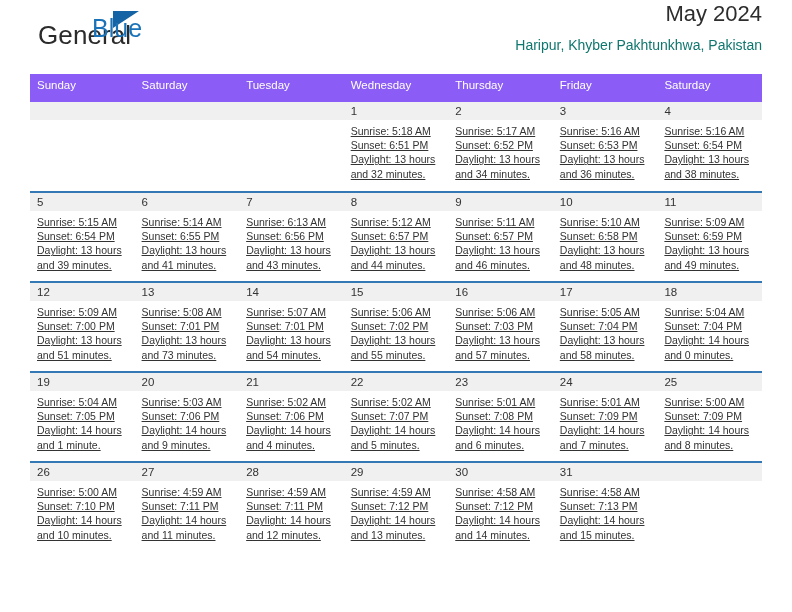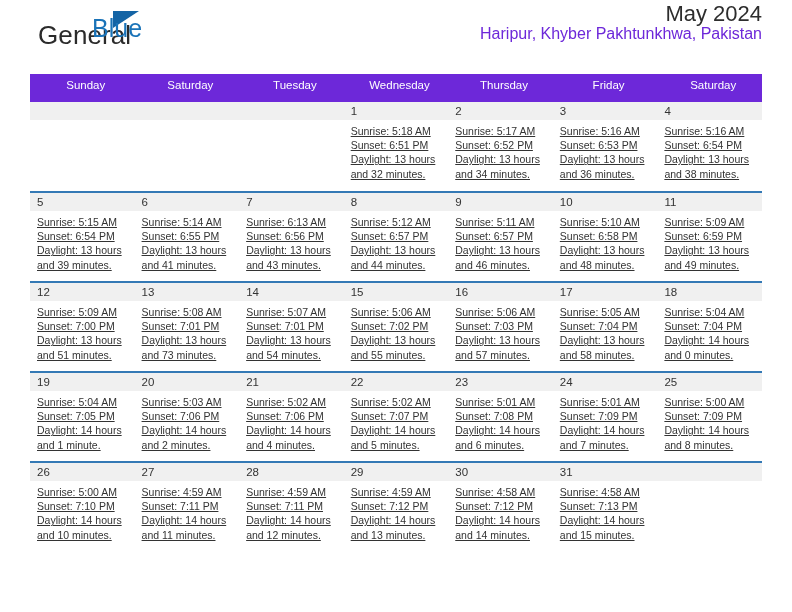--- a/index.html
+++ b/index.html
@@ -67,37 +67,37 @@
     padding-top: 2px;
   }
   .cal-title {
     font-size: 22px;
     color: #2d2d2d;
     font-weight: normal;
     line-height: 1.05;
     margin: 0;
   }
   .cal-subtitle {
-    font-size: 16px;
-    color: #6d28d9;
-    margin-top: 0;
+    font-size: 14px;
+    color: #0f766e;
+    margin-top: 12px;
   }
 
   
   .calendar {
     width: 732px;
     border-collapse: collapse;
     table-layout: fixed;
   }
   .calendar thead th {
-    background: #6d28d9;
+    background: #8b5cf6;
     color: #ffffff;
     font-size: 11.5px;
     font-weight: normal;
-    text-align: center;
+    text-align: left;
     padding: 5px 0 11px 7px;
     height: 18px;
     box-sizing: border-box;
   }
   .calendar thead th.first { border-left: 0; }
 
   .calendar tbody td {
     vertical-align: top;
     padding: 0;
     border-top: 2px solid #3479b5;
@@ -391,21 +391,21 @@
               </div>
             </div>
           </td>
           <td>
             <div class="daycell">
               <div class="daynum-band">20</div>
               <div class="details">
                 <div>Sunrise: 5:03 AM</div>
                 <div>Sunset: 7:06 PM</div>
                 <div>Daylight: 14 hours</div>
-                <div>and 2 minutes.</div>
+                <div>and 9 minutes.</div>
               </div>
             </div>
           </td>
           <td>
             <div class="daycell">
               <div class="daynum-band">21</div>
               <div class="details">
                 <div>Sunrise: 5:02 AM</div>
                 <div>Sunset: 7:06 PM</div>
                 <div>Daylight: 14 hours</div>

